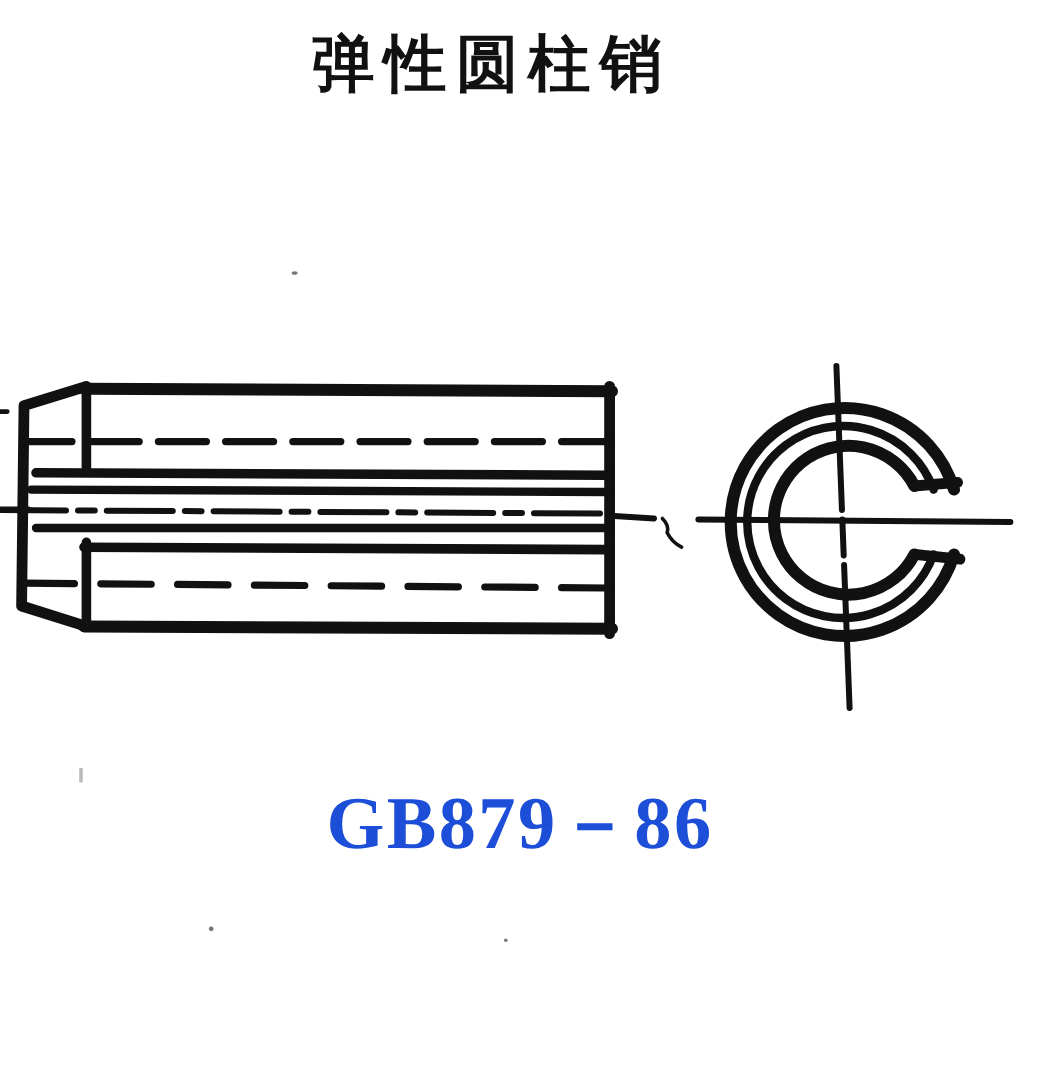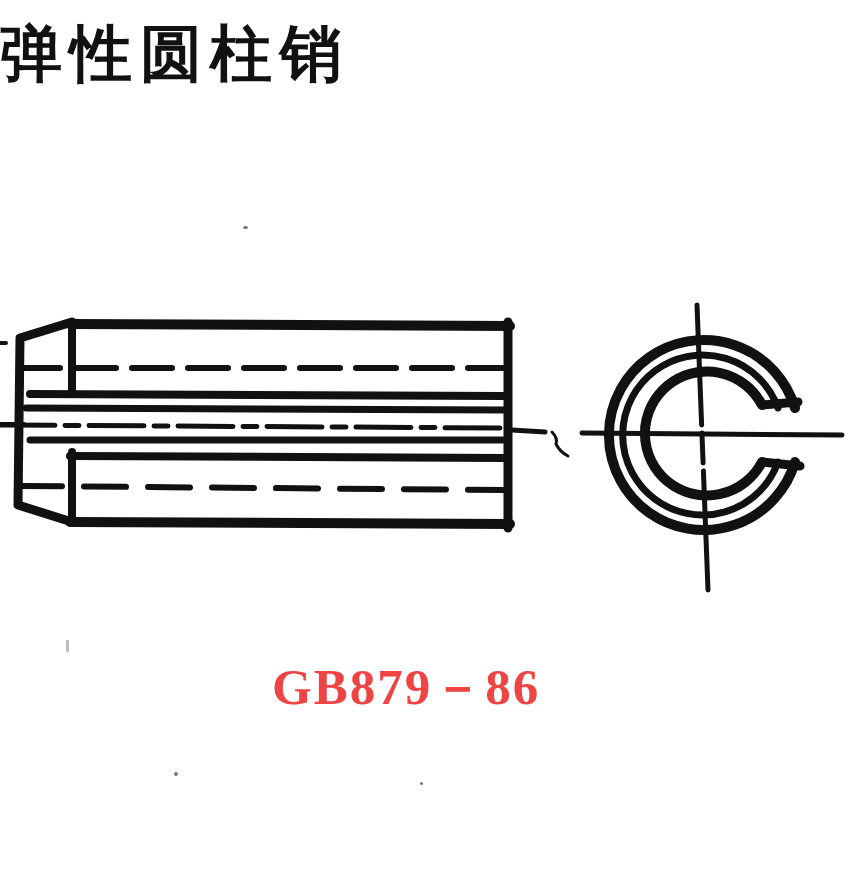--- a/index.html
+++ b/index.html
@@ -13,44 +13,44 @@
       position: relative;
       overflow: hidden;
       font-family: "DejaVu Serif", serif;
       color: #111111;
     }
     .title {
       position: absolute;
       left: 0;
       top: 12px;
       width: 820px;
-      text-align: left;
+      text-align: center;
       font-family: "DejaVu Sans", sans-serif;
       font-weight: bold;
-      font-size: 62px;
+      font-size: 52px;
       letter-spacing: 8px;
       color: #111111;
       line-height: 84px;
     }
     .drawing {
       position: absolute;
       left: 0;
       top: 0;
       width: 864px;
       height: 896px;
     }
     .std-code {
       position: absolute;
       left: 272px;
       top: 642px;
       font-family: "Liberation Serif", serif;
       font-weight: bold;
-      font-size: 51px;
+      font-size: 62px;
       letter-spacing: 2px;
-      color: #ef4444;
+      color: #1d4ed8;
       line-height: 90px;
       white-space: pre;
     }
     .speck {
       position: absolute;
       background: #777;
       border-radius: 50%;
     }
   </style>
 </head>

